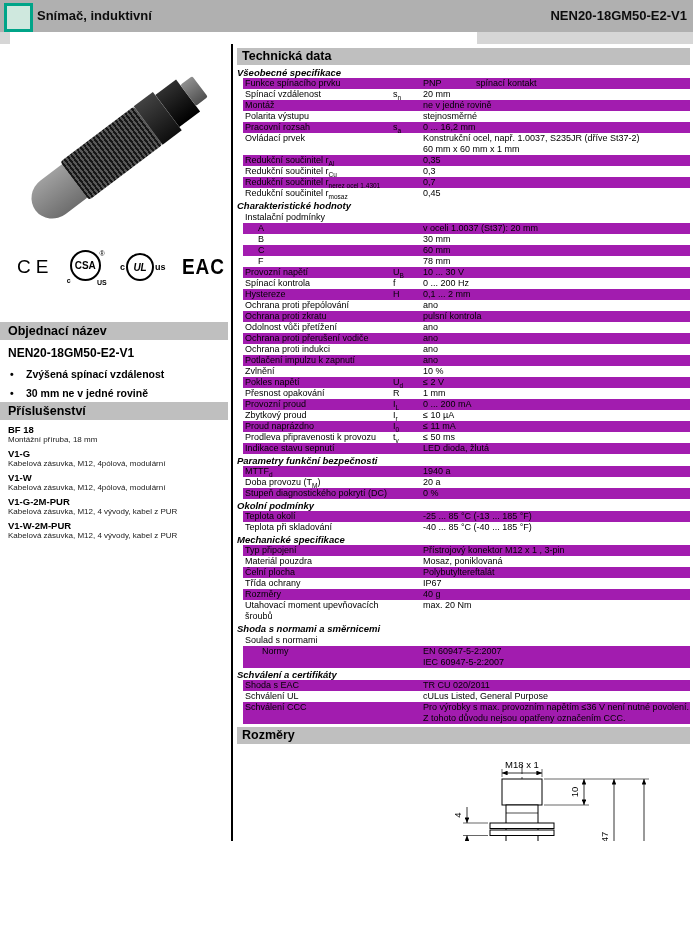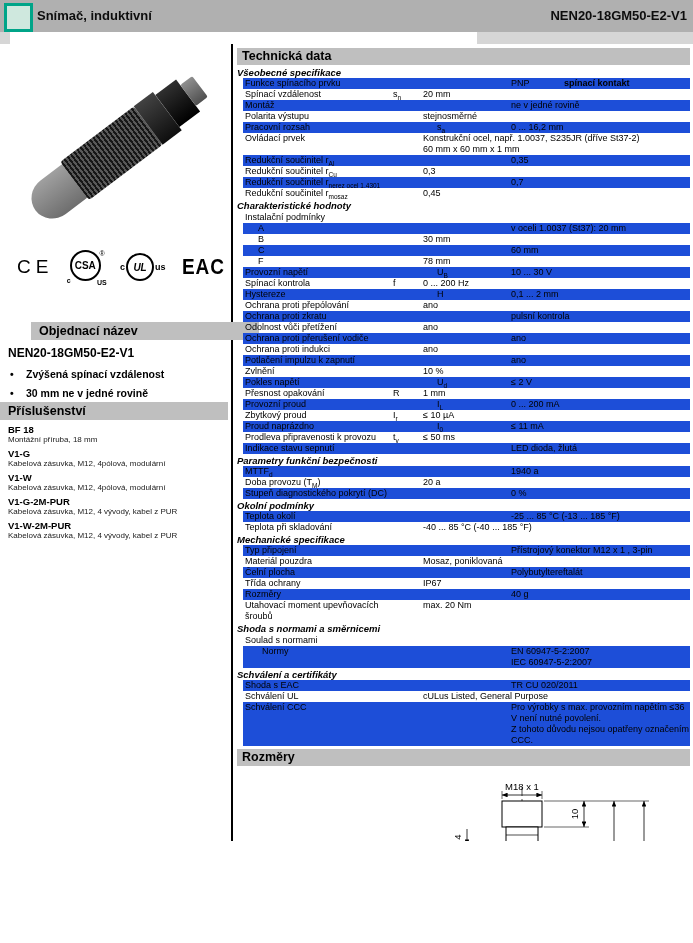--- a/index.html
+++ b/index.html
@@ -40,28 +40,28 @@
   .acc{position:absolute;left:8px;top:424px;width:214px;}
   .acc .nm{font-size:9.5px;font-weight:bold;line-height:11px;}
   .acc .ds{font-size:8px;line-height:9px;margin-bottom:4px;color:#1a1a1a;}
   
   .tcol{position:absolute;left:237px;top:48px;width:453px;}
   .secbar{background:#bfbfbf;font-weight:bold;font-size:12.5px;height:17px;line-height:17px;padding-left:5px;margin-bottom:2px;}
   .trow{display:flex;min-height:11px;line-height:11px;font-size:9px;}
   .trow.sec{font-weight:bold;font-size:9.5px;margin-top:1px;font-style:italic;}
   .trow.subh{padding-left:8px;margin-top:1px;}
   .trow.data{margin-left:6px;}
-  .trow.data.shade{background:#1d4ed8;gap:44px;}
+  .trow.data.shade{background:#a21caf;}
   .lab{width:150px;padding-left:2px;box-sizing:border-box;}
   .lab.ind1{padding-left:15px;}
   .lab.ind2{padding-left:19px;}
   .sym{width:30px;}
   .val{flex:1;position:relative;}
   .val .vl{position:relative;}
-  .val2{position:absolute;left:53px;top:0;font-weight:bold;}
+  .val2{position:absolute;left:53px;top:0;}
   sub{font-size:6.5px;line-height:0;}
   .dimwrap{margin-top:13px;}
   svg text{font-family:"Liberation Sans",sans-serif;font-size:9.5px;}
 </style>
 </head>
 <body>
 
 <div class="page">
 
   <div class="topbar">
@@ -93,21 +93,21 @@
       <div class="us">US</div>
     </div>
     <div class="ul">
       <span class="sc">c</span>
       <span class="cir">UL</span>
       <span class="sc">us</span>
     </div>
     <div class="eac">EAC</div>
   </div>
 
-  <div class="lbar" style="top:322px;margin-left:31px;">Objednací název</div>
+  <div class="lbar" style="top:322px;">Objednací název</div>
   <div class="lcode">NEN20-18GM50-E2-V1</div>
   <div class="bullets">
       <div class="b">
         <span class="dot">•</span>
         <span>Zvýšená spínací vzdálenost</span>
       </div>
       <div class="b">
         <span class="dot">•</span>
         <span>30 mm ne v jedné rovině</span>
       </div>

